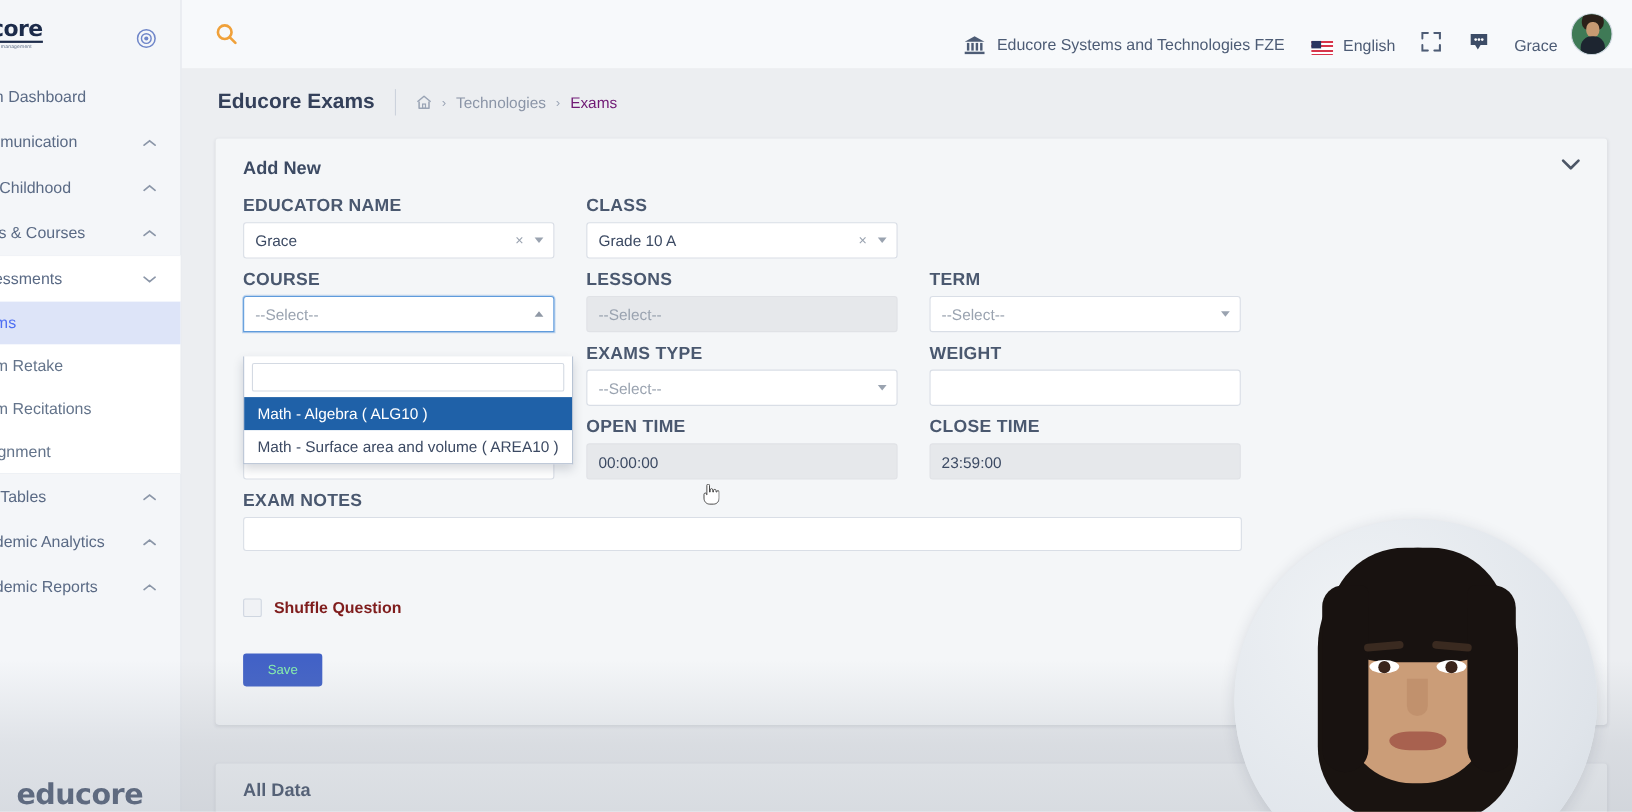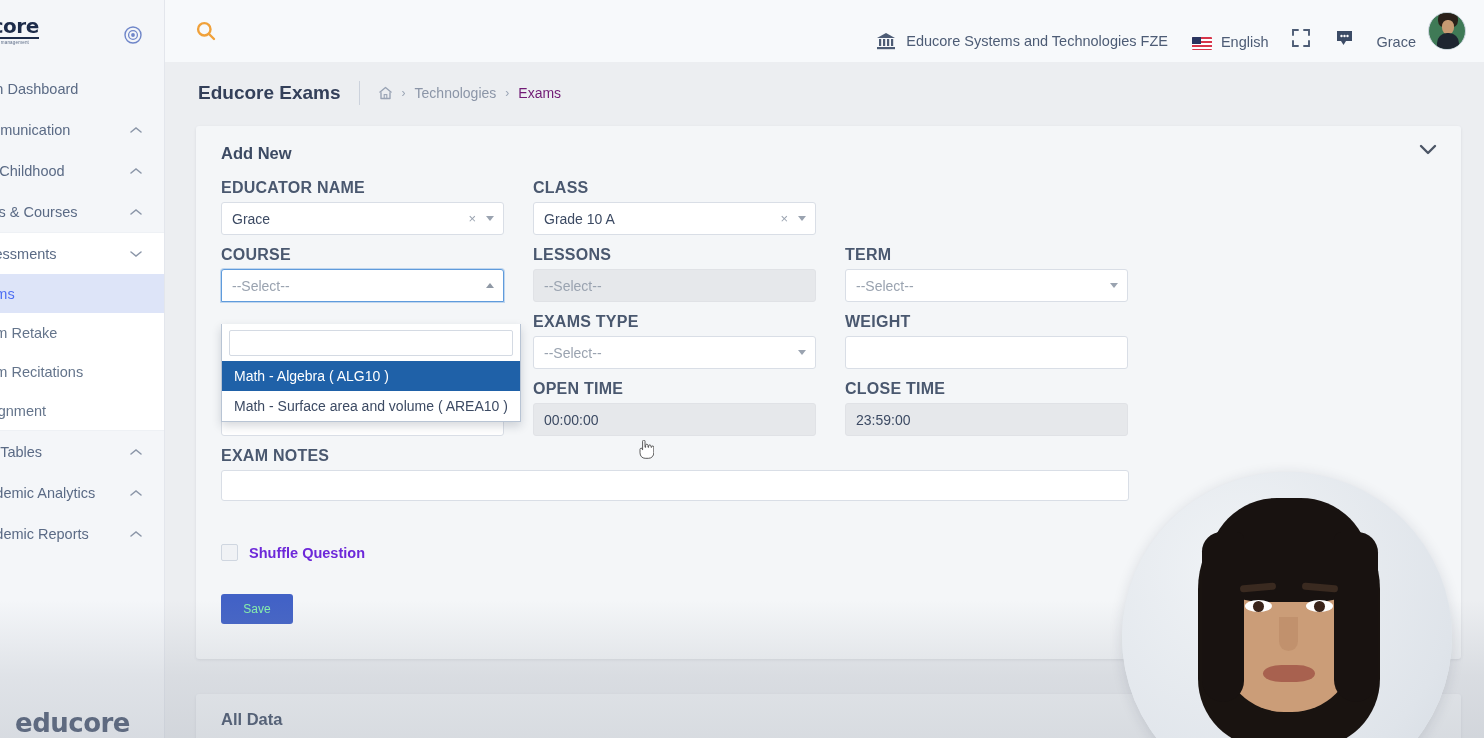--- a/index.html
+++ b/index.html
@@ -286,21 +286,21 @@
     padding: 32px 0 0 25px;
     gap: 11px;
   }
   .chk-box {
     width: 17px; height: 17px;
     border: 1px solid #cfd6e0;
     border-radius: 2px;
     background: #f0f2f5;
     cursor: pointer;
   }
-  .chk-label { font-size: 14.5px; font-weight: bold; color: #6d28d9; }
+  .chk-label { font-size: 14.5px; font-weight: bold; color: #7f1d1d; }
   .save-row { padding: 33px 0 0 25px; }
   #save-btn {
     width: 72px; height: 30px;
     background: #4262c6;
     color: #86efac;
     border: none; border-radius: 3px;
     font-size: 12px;
     font-family: "Liberation Sans", sans-serif;
     cursor: pointer;
   }

